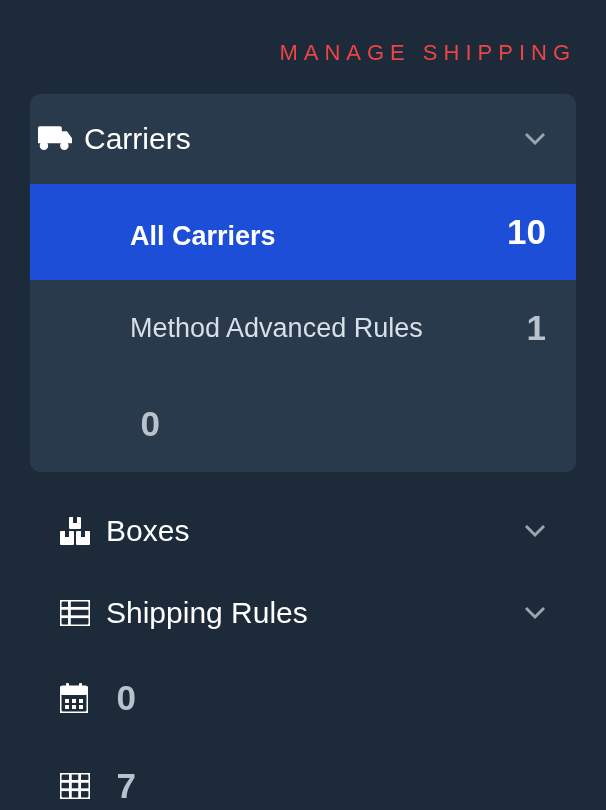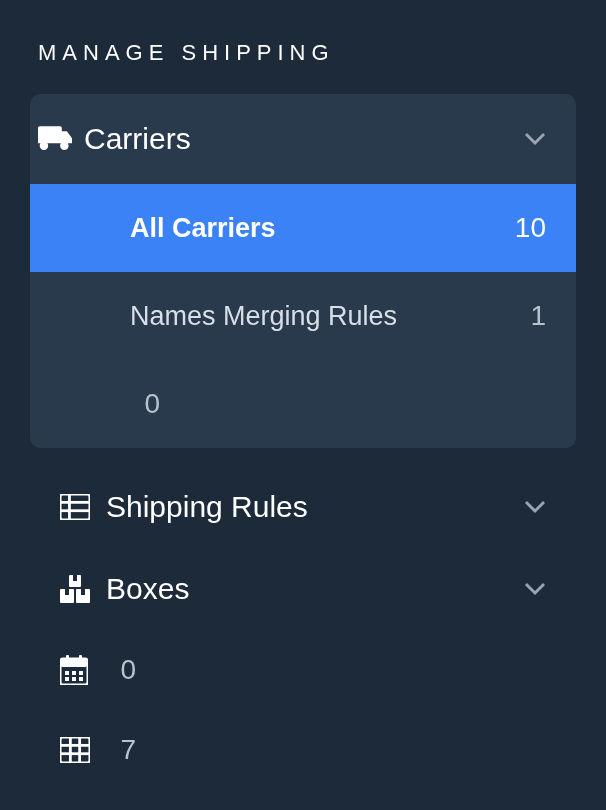--- a/index.html
+++ b/index.html
@@ -9,26 +9,27 @@
     }
     body {
       background: #1c2a3a;
       font-family: -apple-system, BlinkMacSystemFont, "Segoe UI", Helvetica, Arial, sans-serif;
       width: 606px;
       height: 810px;
       padding: 40px 30px;
       color: #fff;
     }
     .section-title {
-      color: #ffffff;
+      color: #ef4444;
       font-size: 22px;
       letter-spacing: 6px;
       font-weight: 500;
       margin-bottom: 28px;
       padding-left: 8px;
+      text-align: right;
     }
     .menu-group {
       background: #2a3a4d;
       border-radius: 10px;
       overflow: hidden;
       margin-bottom: 18px;
     }
     .menu-item {
       display: flex;
       align-items: center;
@@ -41,21 +42,21 @@
       font-weight: 400;
       padding-left: 8px;
     }
     .menu-item.sub {
       padding-left: 100px;
       font-size: 27px;
       color: #d8dfe6;
       font-weight: 400;
     }
     .menu-item.sub.active {
-      background: #3b82f6;
+      background: #1d4ed8;
       color: #fff;
       font-weight: 700;
       align-items: flex-end;
     }
     .menu-item.sub.active .count {
       color: #fff;
     }
     .icon-slot {
       width: 46px;
       display: flex;
@@ -63,22 +64,22 @@
       justify-content: flex-start;
     }
     .icon-slot svg {
       fill: #fff;
     }
     .label {
       flex: 1;
     }
     .count {
       color: #b8c2cd;
-      font-size: 28px;
-      font-weight: 400;
+      font-size: 35px;
+      font-weight: 700;
       min-width: 30px;
       text-align: right;
     }
     .chevron {
       width: 28px;
       display: flex;
       justify-content: flex-end;
     }
     .chevron svg {
       fill: #9aa5b1;
@@ -106,60 +107,60 @@
         </svg>
     </span>
   </div>
 
   <div class="menu-item sub active">
     <span class="label">All Carriers</span>
     <span class="count">10</span>
   </div>
 
   <div class="menu-item sub">
-    <span class="label">Names Merging Rules</span>
+    <span class="label">Method Advanced Rules</span>
     <span class="count">1</span>
   </div>
 
   <div class="menu-item sub">
     <span class="count">0</span>
   </div>
 </div>
 
 <div class="plain-list">
-
-  <div class="menu-item top-level">
-    <span class="icon-slot">
-      <svg width="30" height="26" viewBox="0 0 32 28">
-        <rect x="0" y="0" width="32" height="28" rx="3" fill="none" stroke="#fff" stroke-width="3"></rect>
-        <line x1="10" y1="0" x2="10" y2="28" stroke="#fff" stroke-width="3"></line>
-        <line x1="0" y1="9" x2="32" y2="9" stroke="#fff" stroke-width="3"></line>
-        <line x1="0" y1="18" x2="32" y2="18" stroke="#fff" stroke-width="3"></line>
-      </svg>
-    </span>
-    <span class="label">Shipping Rules</span>
-    <span class="chevron">
-      <svg width="22" height="14" viewBox="0 0 22 14">
-          <path d="M1 3 L11 13 L21 3 L19 1 L11 9 L3 1 Z"></path>
-        </svg>
-    </span>
-  </div>
 
   <div class="menu-item top-level">
     <span class="icon-slot">
       <svg width="30" height="28" viewBox="0 0 30 28">
         <rect x="9" y="0" width="12" height="12" rx="1"></rect>
         <rect x="13" y="0" width="4" height="6" fill="#1c2a3a"></rect>
         <rect x="0" y="14" width="14" height="14" rx="1"></rect>
         <rect x="5" y="14" width="4" height="6" fill="#1c2a3a"></rect>
         <rect x="16" y="14" width="14" height="14" rx="1"></rect>
         <rect x="21" y="14" width="4" height="6" fill="#1c2a3a"></rect>
       </svg>
     </span>
     <span class="label">Boxes</span>
+    <span class="chevron">
+      <svg width="22" height="14" viewBox="0 0 22 14">
+          <path d="M1 3 L11 13 L21 3 L19 1 L11 9 L3 1 Z"></path>
+        </svg>
+    </span>
+  </div>
+
+  <div class="menu-item top-level">
+    <span class="icon-slot">
+      <svg width="30" height="26" viewBox="0 0 32 28">
+        <rect x="0" y="0" width="32" height="28" rx="3" fill="none" stroke="#fff" stroke-width="3"></rect>
+        <line x1="10" y1="0" x2="10" y2="28" stroke="#fff" stroke-width="3"></line>
+        <line x1="0" y1="9" x2="32" y2="9" stroke="#fff" stroke-width="3"></line>
+        <line x1="0" y1="18" x2="32" y2="18" stroke="#fff" stroke-width="3"></line>
+      </svg>
+    </span>
+    <span class="label">Shipping Rules</span>
     <span class="chevron">
       <svg width="22" height="14" viewBox="0 0 22 14">
           <path d="M1 3 L11 13 L21 3 L19 1 L11 9 L3 1 Z"></path>
         </svg>
     </span>
   </div>
 
   <div class="menu-item top-level">
     <span class="icon-slot">
       <svg width="28" height="30" viewBox="0 0 28 30">

